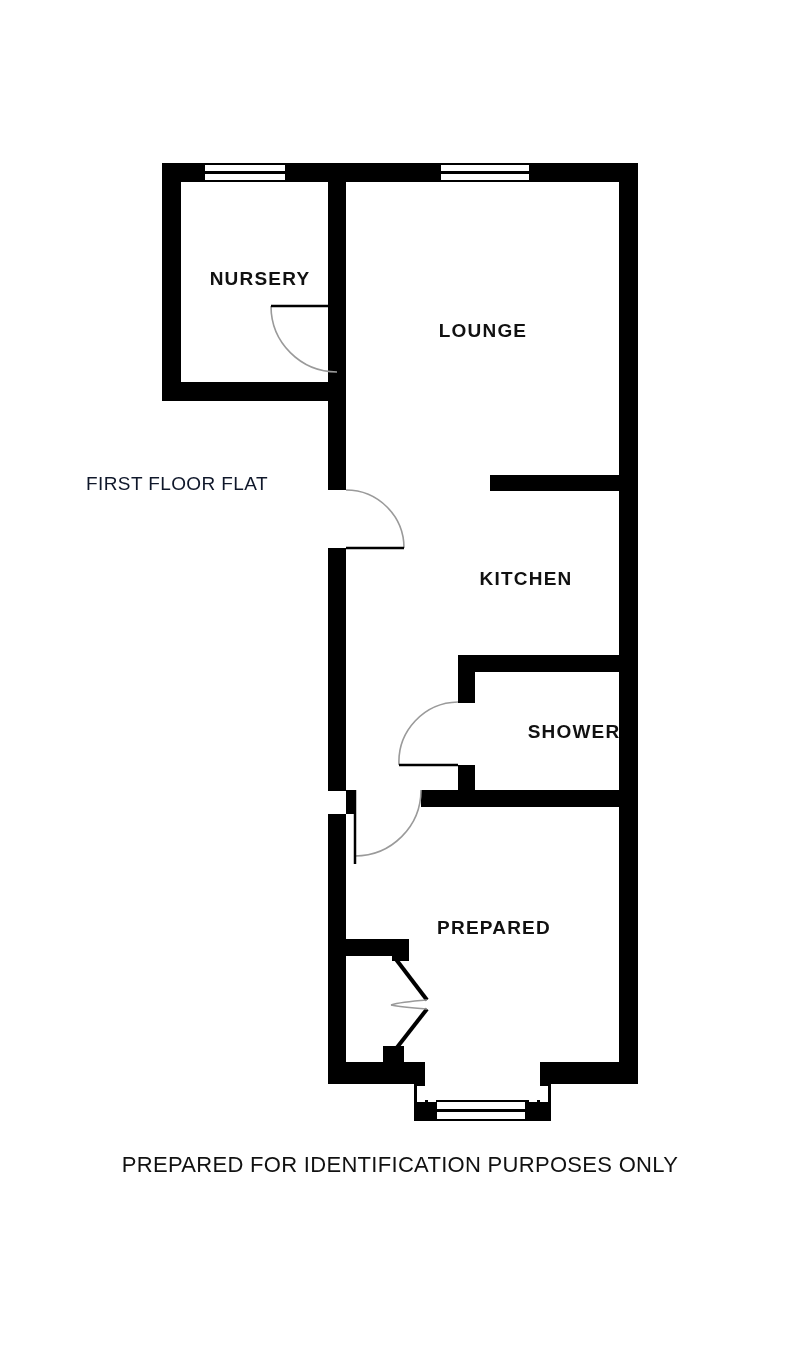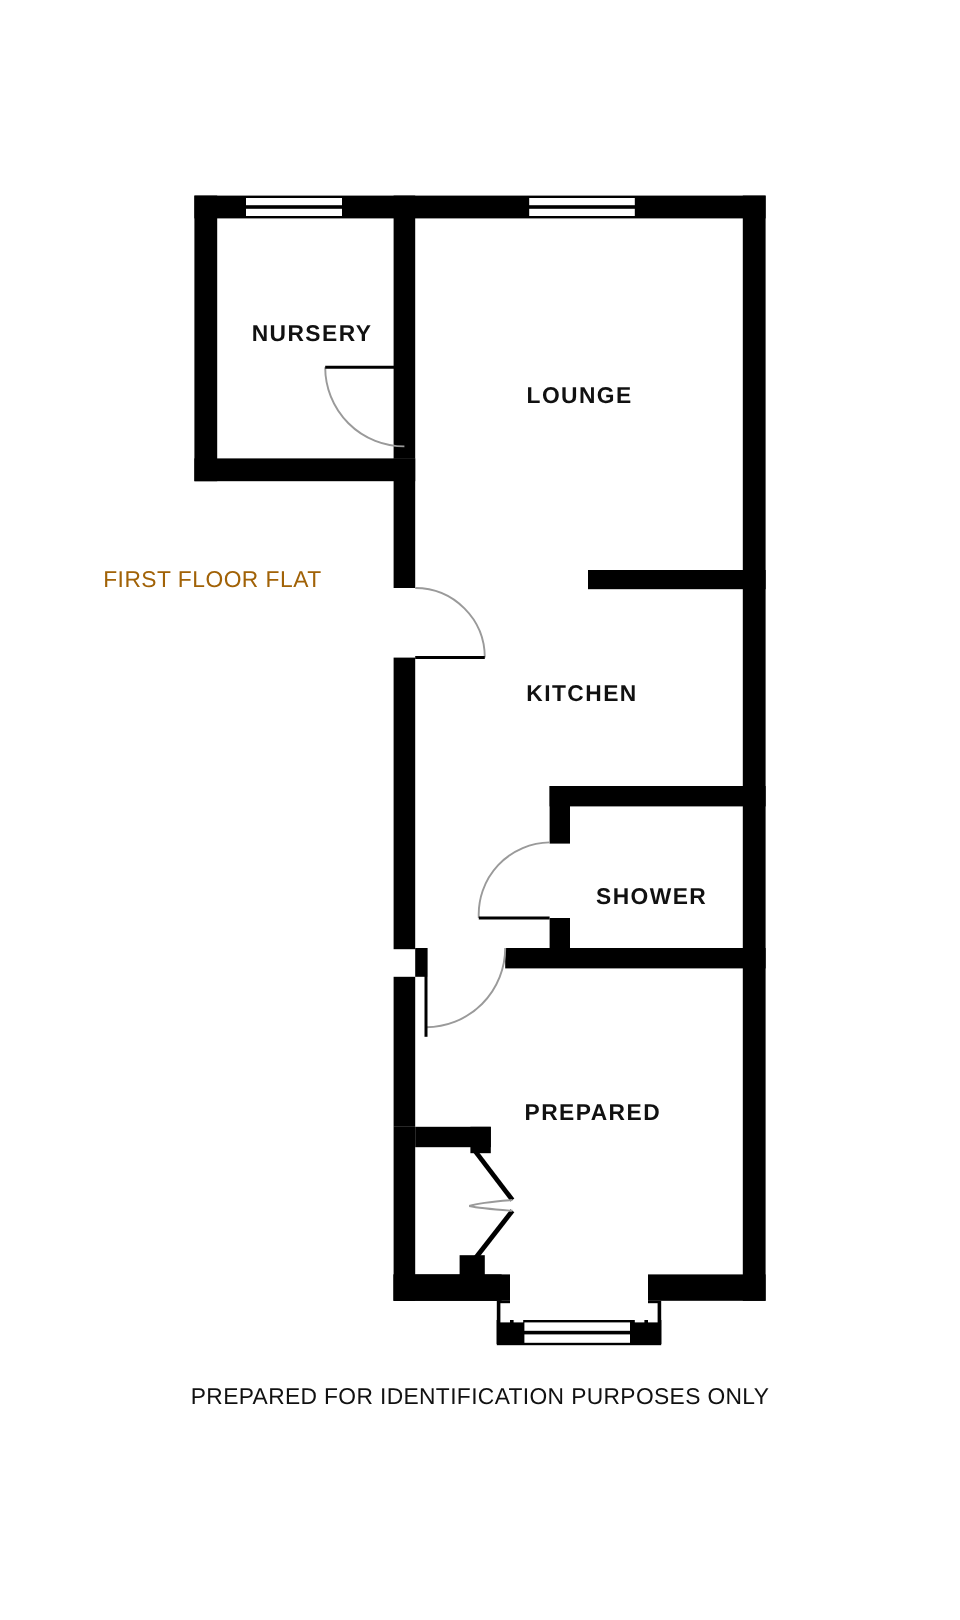--- a/index.html
+++ b/index.html
@@ -35,31 +35,31 @@
     color: #111111;
     white-space: nowrap;
     transform: translate(-50%, -50%);
     font-family: "Liberation Sans", sans-serif;
   }
   .plain-label {
     position: absolute;
     font-weight: normal;
     font-size: 19px;
     letter-spacing: 0.4px;
-    color: #a16207;
+    color: #0f172a;
     white-space: nowrap;
     font-family: "Liberation Sans", sans-serif;
   }
   #caption-text {
     position: absolute;
     left: 400px;
     top: 1165px;
     transform: translate(-50%, -50%);
     font-weight: normal;
-    font-size: 19px;
+    font-size: 22px;
     letter-spacing: 0.3px;
     color: #111111;
     white-space: nowrap;
     font-family: "Liberation Sans", sans-serif;
   }
   #title-label {
     left: 86px;
     top: 473px;
   }
 </style>
@@ -161,23 +161,23 @@
       <path d="M 427 1000 Q 400 1002 391 1005" fill="none" stroke="#9a9a9a" stroke-width="1.6"></path>
       <path d="M 427 1009 Q 400 1007 391 1005" fill="none" stroke="#9a9a9a" stroke-width="1.6"></path>
     </g>
 
   </svg>
 
   <div class="room-label" style="left:260px; top:279px;">NURSERY</div>
 
   <div class="room-label" style="left:483px; top:331px;text-align:right;">LOUNGE</div>
 
-  <div class="room-label" style="left:485px; top:579px;">KITCHEN</div>
+  <div class="room-label" style="left:526px; top:579px;">KITCHEN</div>
 
-  <div class="room-label" style="left:543px; top:732px;margin-top:16px;">SHOWER</div>
+  <div class="room-label" style="left:574px; top:732px;">SHOWER</div>
 
   <div class="room-label" style="left:494px; top:928px;">PREPARED</div>
 
   <div class="plain-label" id="title-label">FIRST FLOOR FLAT</div>
 
   <div id="caption-text">PREPARED FOR IDENTIFICATION PURPOSES ONLY</div>
 
 </div>
 
 </body></html>

